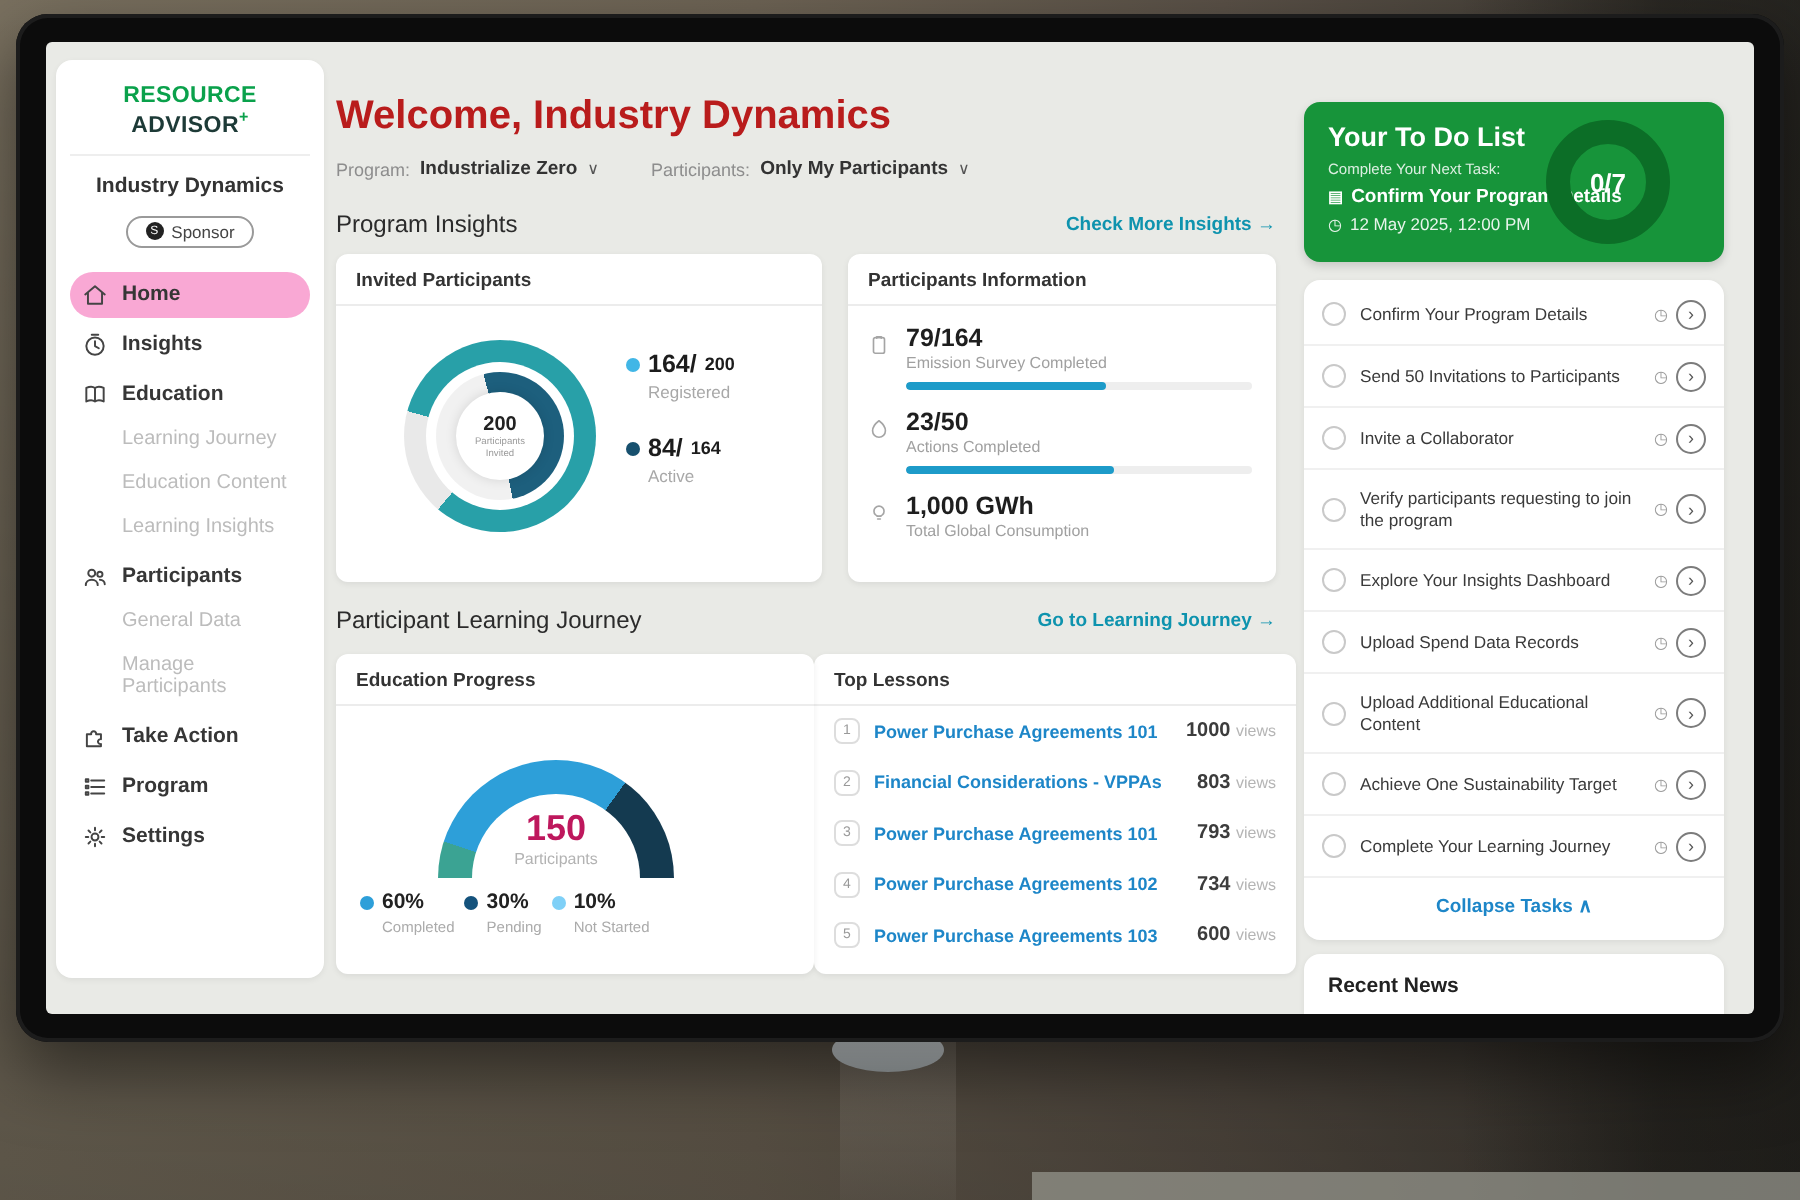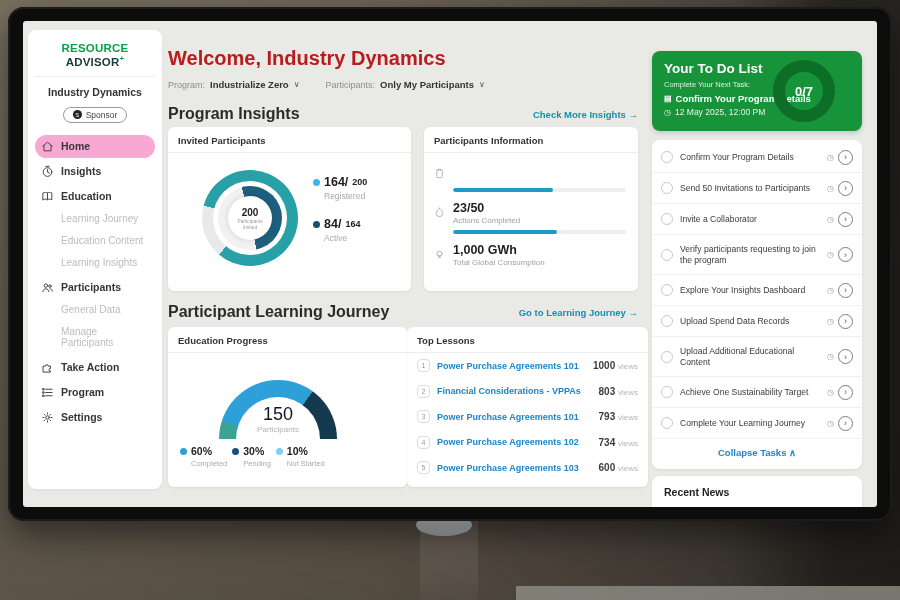--- a/index.html
+++ b/index.html
@@ -48,21 +48,21 @@
   
   .main { position:absolute; left:145px; top:0; width:470px; height:486px; }
   .welcome { position:absolute; left:0; top:26px; font-size:20px; font-weight:bold; color:#b91c1c; }
   .filters { position:absolute; left:0; top:58px; display:flex; gap:26px; align-items:center; }
   .filter { display:flex; align-items:center; gap:5px; }
   .flabel { font-size:9px; color:#8d8d8d; }
   .fvalue { font-size:9.5px; font-weight:bold; color:#333; }
   .fchev { font-size:8px; color:#555; }
   .secrow { position:absolute; left:0; width:470px; display:flex; justify-content:space-between; align-items:center; }
   .secrow.r1 { top:84px; } .secrow.r2 { top:282px; }
-  .sectitle { font-size:16px; font-weight:bold; color:#2b2b2b; }
+  .sectitle { font-size:12px; font-weight:normal; color:#2b2b2b; }
   .seclink { font-size:9.5px; font-weight:bold; color:#0e93ae; cursor:pointer; }
   .cardsrow { position:absolute; left:0; display:flex; }
   .cardsrow.c1 { top:106px; }
   .cardsrow.c2 { top:306px; }
   .card { background:#fff; border-radius:6px; box-shadow:0 1px 3px rgba(0,0,0,0.07); }
   .card-h { font-size:9.5px; font-weight:bold; color:#333; padding:8px 10px 6px; border-bottom:1px solid #ececec; }
 
   
   .card-invited { width:243px; height:164px; margin-right:13px; position:relative; }
   .donut-wrap { position:absolute; left:34px; top:43px; width:96px; height:96px; }
@@ -93,21 +93,21 @@
   .il { font-size:8px; color:#a0a0a0; margin-top:1px; }
   .ibar { height:4px; background:#eee; border-radius:2px; margin:5px 0 0 19px; overflow:hidden; }
   .ibar-f { height:100%; background:#1d9bc9; border-radius:2px; }
 
   
   .card-edu { width:239px; height:160px; position:relative; }
   .gauge { position:absolute; left:51px; top:53px; width:118px; height:59px; overflow:hidden; }
   .gauge-arc { position:absolute; left:0; top:0; width:118px; height:118px; border-radius:50%; }
   .gauge-hole { position:absolute; left:17px; top:17px; width:84px; height:84px; border-radius:50%; background:#fff; }
   .gauge-txt { position:absolute; left:51px; top:78px; width:118px; text-align:center; }
-  .gauge-txt .gv { font-size:18px; font-weight:normal; color:#0f172a; line-height:1; }
+  .gauge-txt .gv { font-size:18px; font-weight:bold; color:#be185d; line-height:1; }
   .gauge-txt .gl { font-size:8px; color:#b3b3b3; margin-top:2px; }
   .elegend { position:absolute; left:12px; top:118px; width:200px; display:flex; gap:5px; }
   .eleg-item .et { display:flex; align-items:center; gap:4px; }
   .eleg-dot { width:7px; height:7px; border-radius:50%; }
   .eleg-pct { font-size:10.5px; font-weight:bold; color:#222; }
   .eleg-lab { font-size:7.5px; color:#ababab; margin:2px 0 0 11px; }
 
   
   .card-lessons { width:241px; height:160px; }
   .lrow { display:flex; align-items:center; padding:0 10px; height:25.5px; }
@@ -299,20 +299,24 @@
 
       <div class="card card-info">
         <div class="card-h">Participants Information</div>
         <div class="info-list" id="infoList">
               <div class="info-item">
                 <div class="info-top">
                   <span class="info-ic"><svg viewBox="0 0 24 24" fill="none" stroke="currentColor" stroke-width="1.8" stroke-linecap="round" stroke-linejoin="round">
                       <rect x="6" y="4" width="12" height="17" rx="2"></rect>
                       <path d="M9.5 4.5V3h5v1.5"></path>
                     </svg></span>
+                  <span>
+                    <div class="iv">79/164</div>
+                    <div class="il">Emission Survey Completed</div>
+                  </span>
                 </div>
                 <div class="ibar">
                   <div class="ibar-f" style="width:58%"></div>
                 </div>
               </div>
               <div class="info-item">
                 <div class="info-top">
                   <span class="info-ic"><svg viewBox="0 0 24 24" fill="none" stroke="currentColor" stroke-width="1.8" stroke-linecap="round" stroke-linejoin="round">
                       <path d="M12 3c4 3 7 7 7 11a7 7 0 0 1-14 0c0-4 3-8 7-11z"></path>
                     </svg></span>

